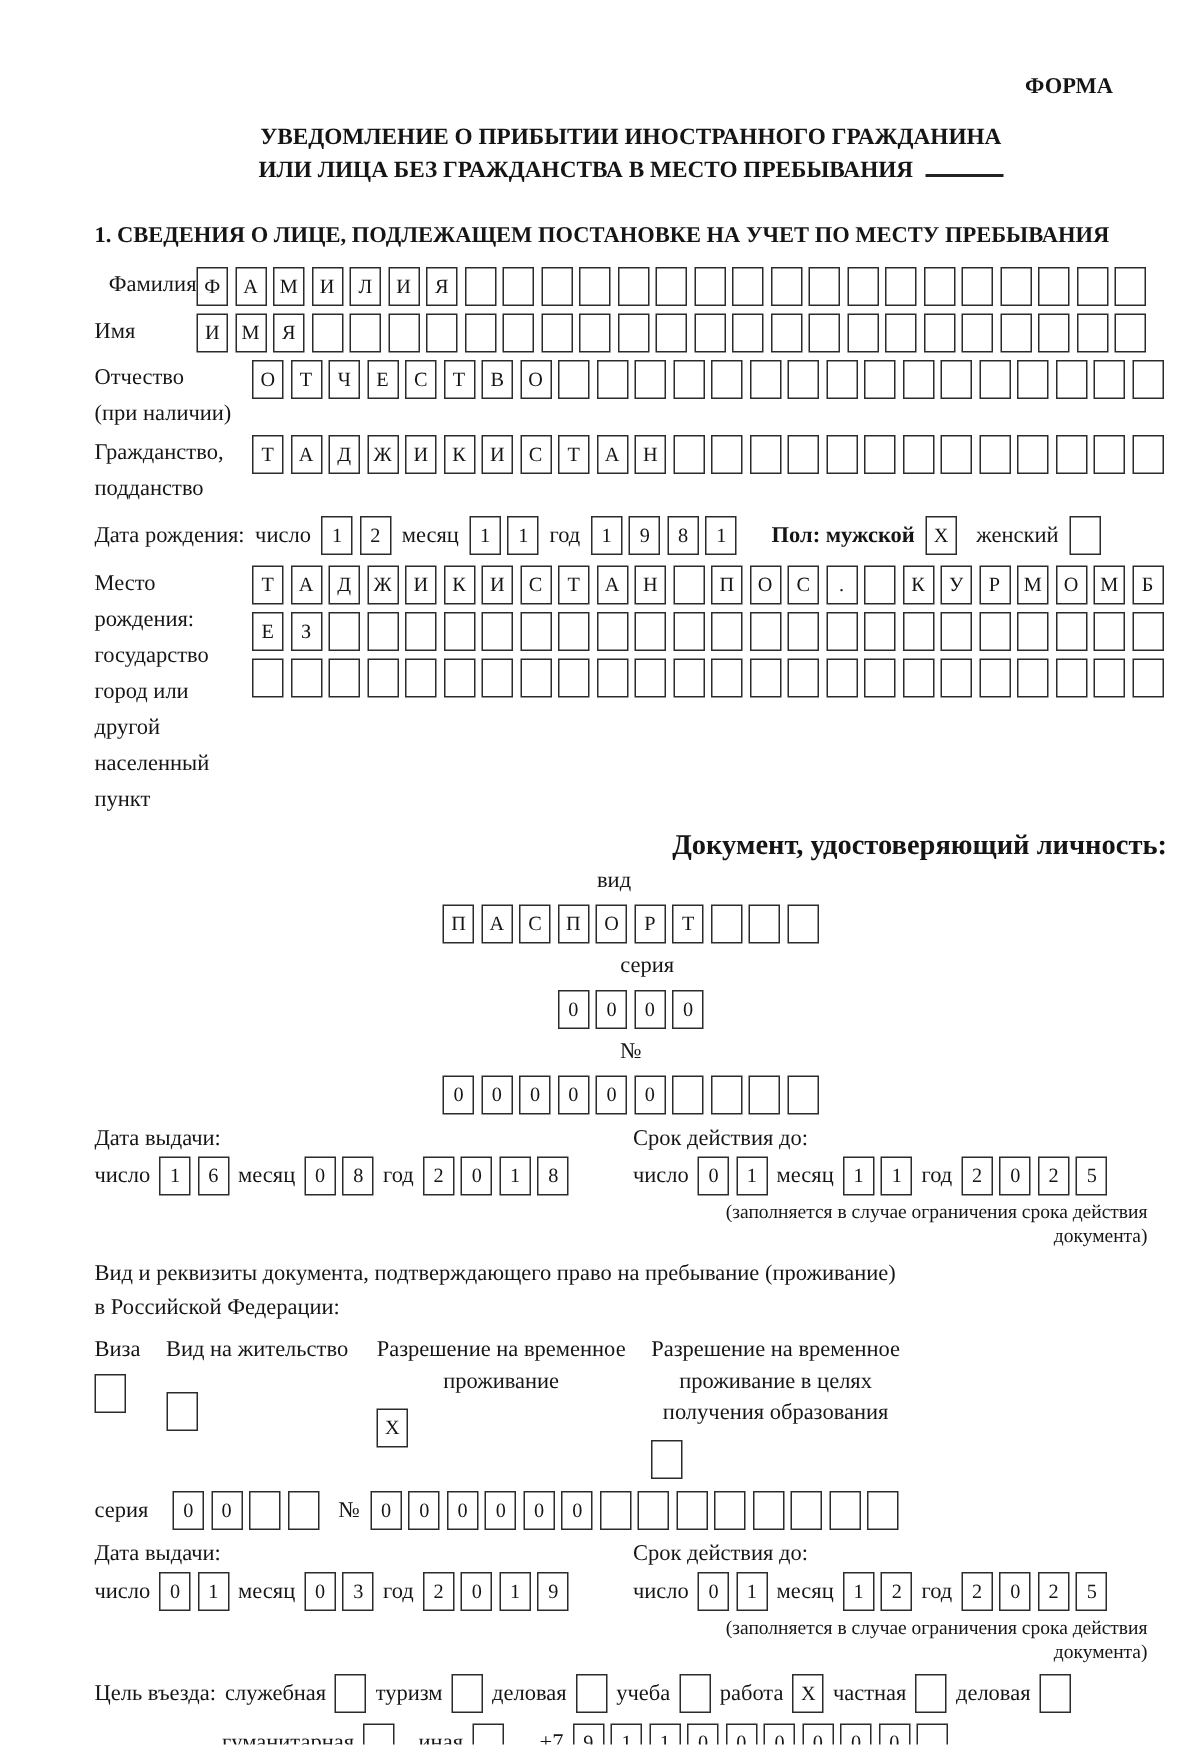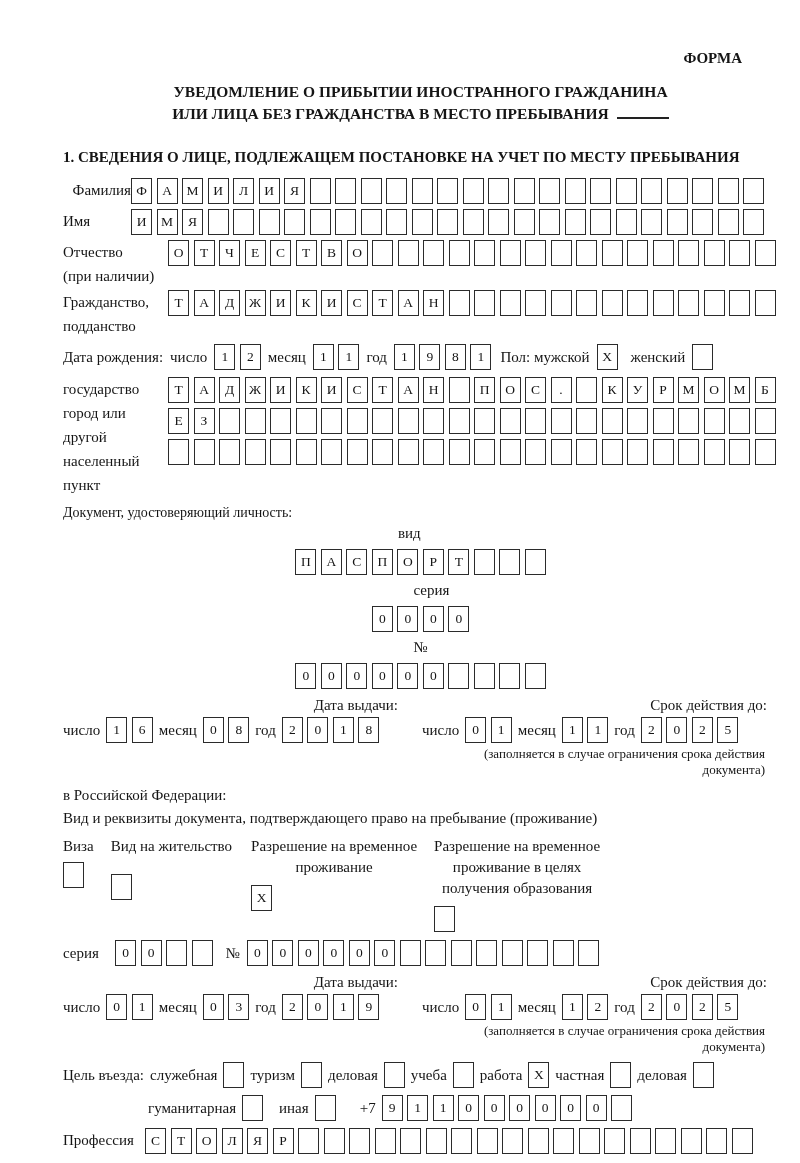--- a/index.html
+++ b/index.html
@@ -22,27 +22,27 @@
         font-size:13.5px;line-height:1;background:#fff;}
   .frow{display:flex;align-items:flex-start;margin-top:5px;}
   .lbl{flex:none;padding-top:4px;}
   .inline{display:flex;align-items:center;gap:7px;}
 
   .w68{width:68px;} .w45{width:45px;} .w82{width:82px;}
 
   .lblcol{flex:none;width:105px;line-height:24px;}
   .rows .cells{margin-bottom:5px;}
 
-  .center-bold{text-align:left;font-weight:normal;margin-top:8px;font-size:14px;}
+  .center-bold{text-align:right;font-weight:bold;margin-top:8px;font-size:19px;}
 
   .dates{display:flex;margin-top:8px;}
   .dgroup{display:flex;flex-direction:column;}
   .dg-left{width:335px;}
   .dg-right{width:345px;margin-left:24px;}
-  .dhead{text-align:right;margin-bottom:3px;}
+  .dhead{text-align:left;margin-bottom:3px;}
   .drow{display:flex;align-items:center;gap:6px;}
   .note-right{text-align:right;font-size:13px;margin-top:3px;margin-right:2px;}
 
   .permits{display:flex;align-items:flex-start;margin-top:6px;gap:9px;}
   .pitem{display:flex;align-items:flex-start;gap:7px;flex-direction:column;}
   .ptext{text-align:center;line-height:21px;}
   .pad-t{padding-top:2px;}
 
   .purpose-row{display:flex;align-items:center;gap:6px;margin-top:7px;}
   .indent{margin-left:85px;}
@@ -203,32 +203,33 @@
         <span class="cell">1</span>
         <span class="cell">1</span>
       </span>
     <span>год</span>
     <span class="cells">
         <span class="cell">1</span>
         <span class="cell">9</span>
         <span class="cell">8</span>
         <span class="cell">1</span>
       </span>
-    <span style="margin-left:2px;">Пол: мужской</span>
+    <span style="margin-left:16px;font-weight:bold;">Пол: мужской</span>
     <span class="cells">
         <span class="cell">X</span>
       </span>
     <span style="margin-left:6px;">женский</span>
     <span class="cells">
         <span class="cell"></span>
       </span>
   </div>
 
   <div class="frow" style="margin-top:7px;">
     <span class="lblcol">
+      <div>Место рождения:</div>
       <div>государство</div>
       <div>город или другой</div>
       <div>населенный пункт</div>
     </span>
     <span class="rows">
       <span class="cells">
           <span class="cell">Т</span>
           <span class="cell">А</span>
           <span class="cell">Д</span>
           <span class="cell">Ж</span>
@@ -387,22 +388,22 @@
             <span class="cell">0</span>
             <span class="cell">2</span>
             <span class="cell">5</span>
           </span>
       </div>
       <div class="note-right">(заполняется в случае ограничения срока действия документа)</div>
     </div>
   </div>
 
   <div style="margin-top:6px;line-height:23px;">
+    <div>Вид и реквизиты документа, подтверждающего право на пребывание (проживание)</div>
     <div>в Российской Федерации:</div>
-    <div>Вид и реквизиты документа, подтверждающего право на пребывание (проживание)</div>
   </div>
 
   <div class="permits">
     <div class="pitem">
       <span class="pad-t">Виза</span>
       <span class="cells">
           <span class="cell"></span>
         </span>
     </div>
     <div class="pitem" style="margin-left:8px;gap:19px;">

